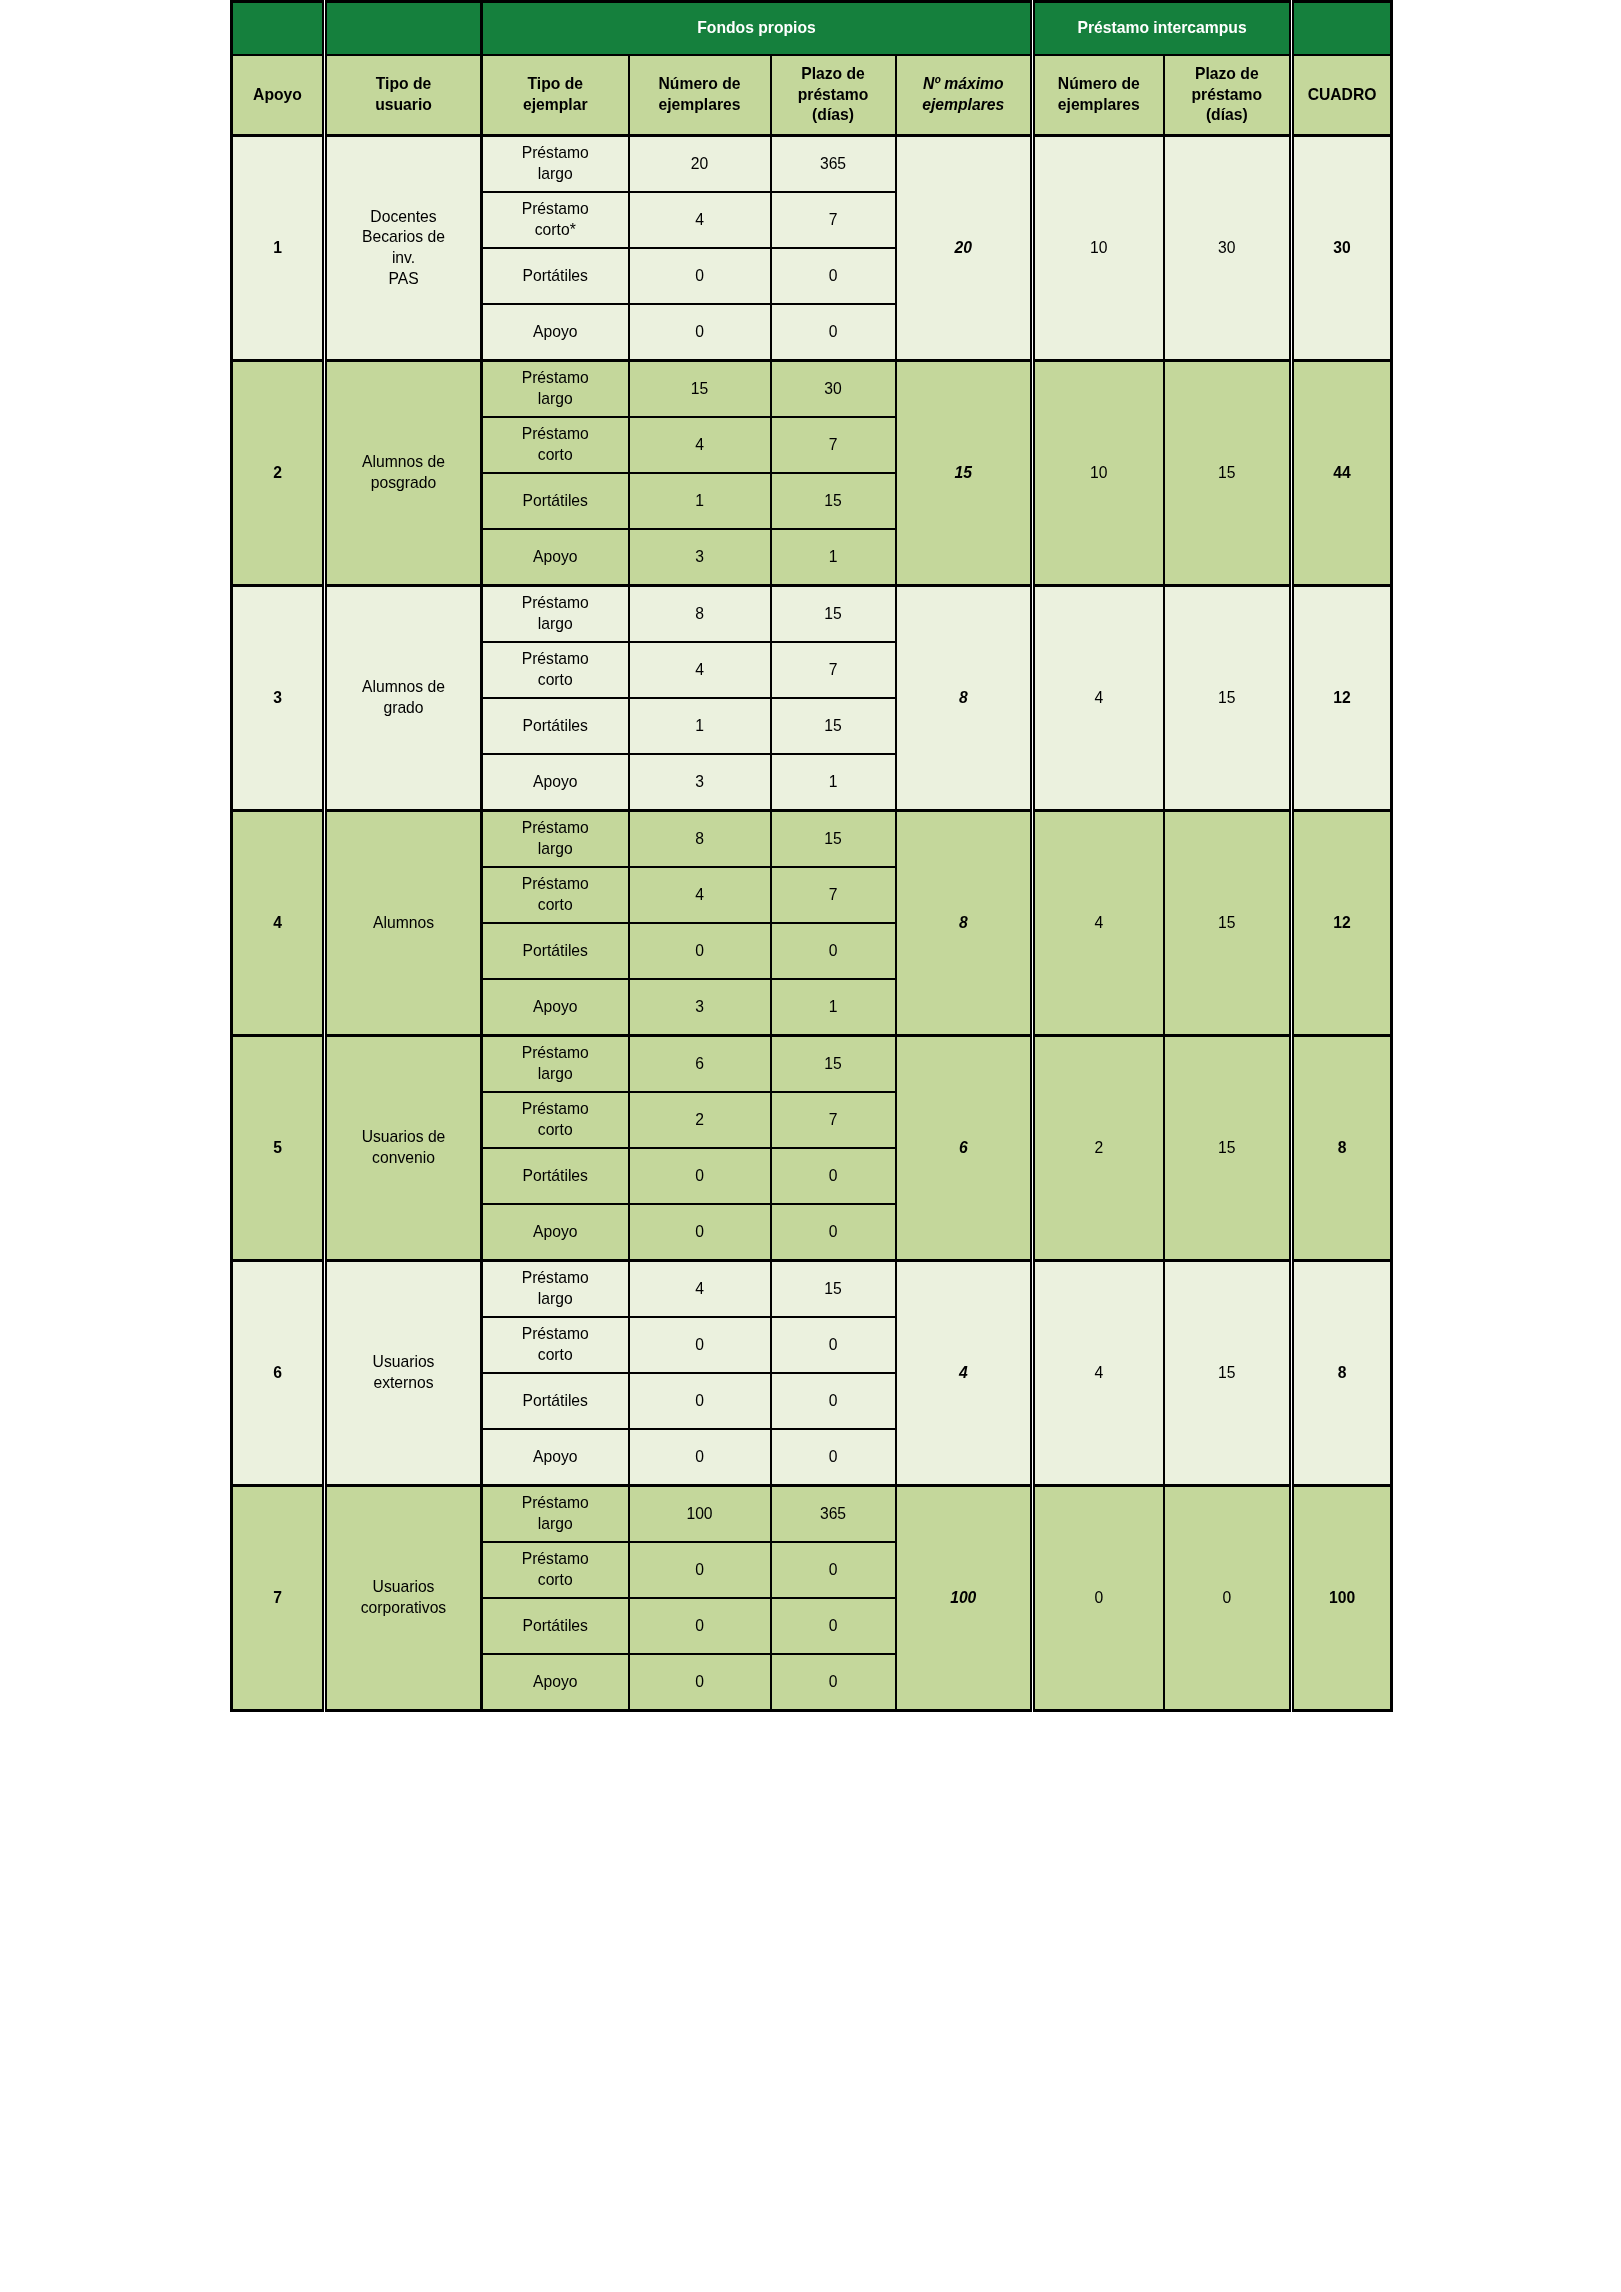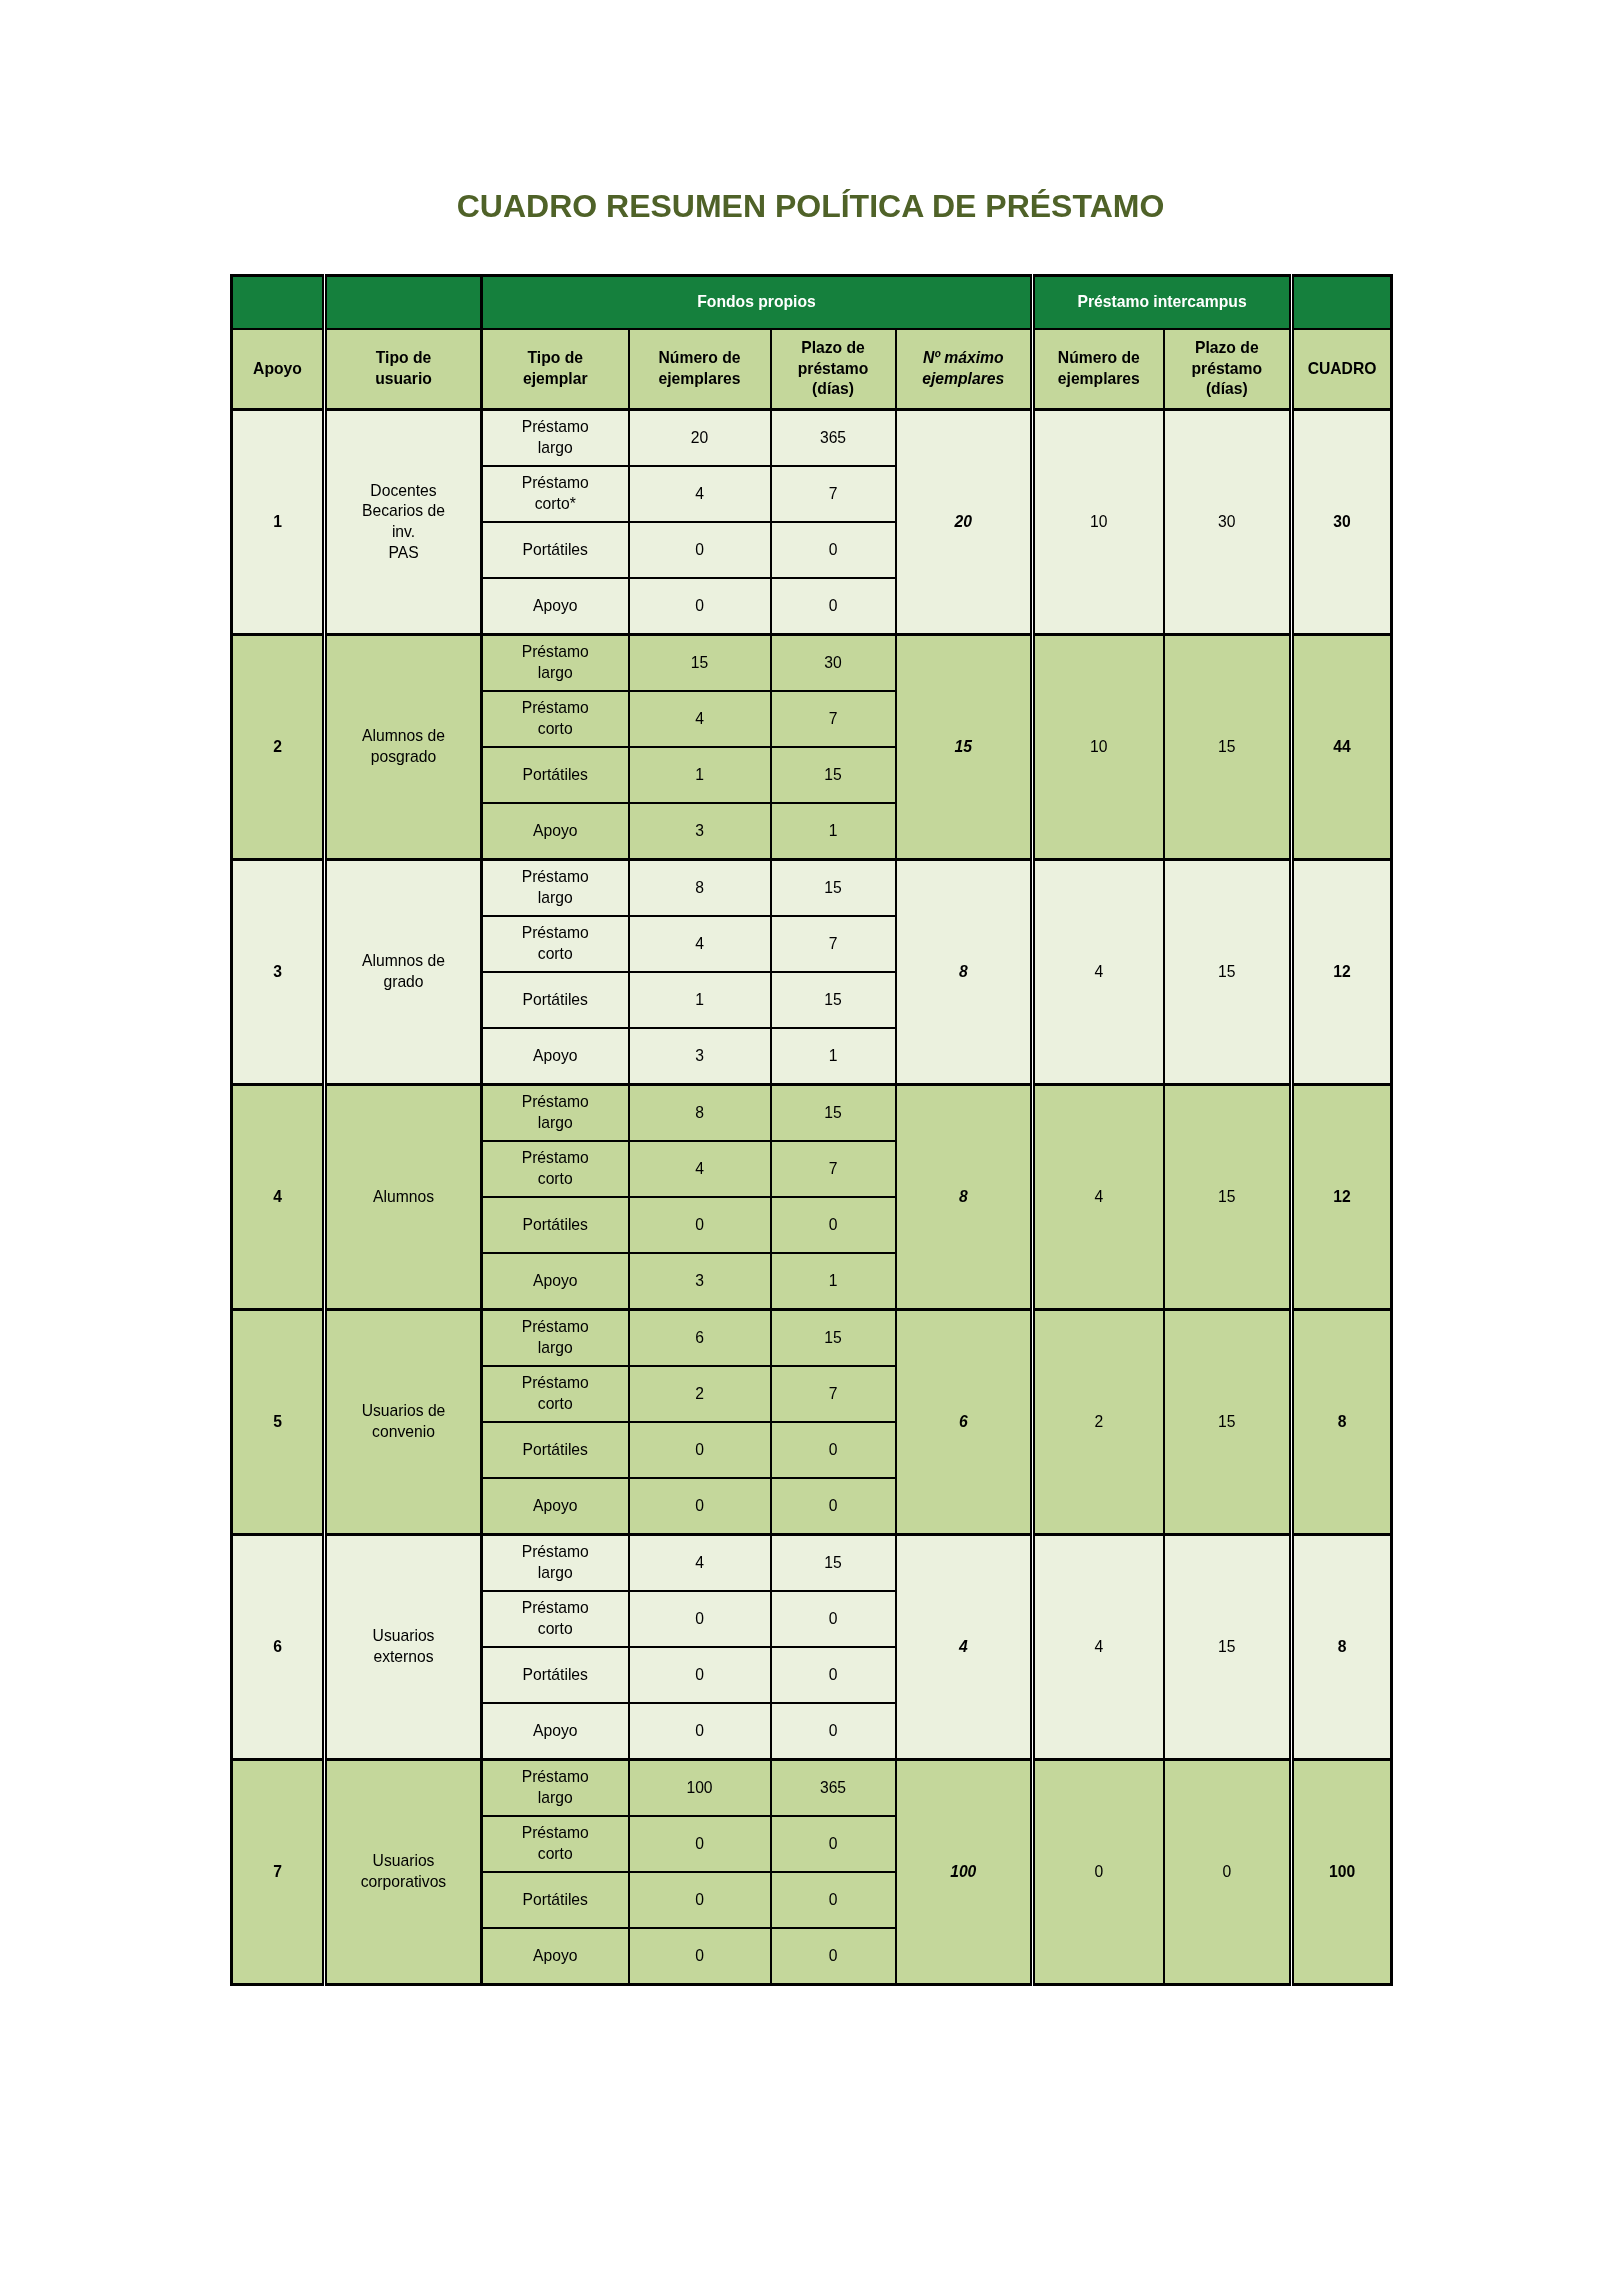--- a/index.html
+++ b/index.html
@@ -76,21 +76,20 @@
   tr.light td  { background: #EBF1DE; }
   tr.medium td { background: #C4D79B; }
   td.sub { height: 54px; }
   .bold { font-weight: bold; }
 </style>
 </head>
 <body>
 
 <div class="doc">
 
-  <h1 class="page-title">CUADRO RESUMEN POLÍTICA DE PRÉSTAMO</h1>
 
   <table class="policy">
     <colgroup>
       <col style="width:93px">
         <col style="width:157px">
         <col style="width:147px">
       <col style="width:142px">
         <col style="width:125px">
         <col style="width:137px">
       <col style="width:131px">

